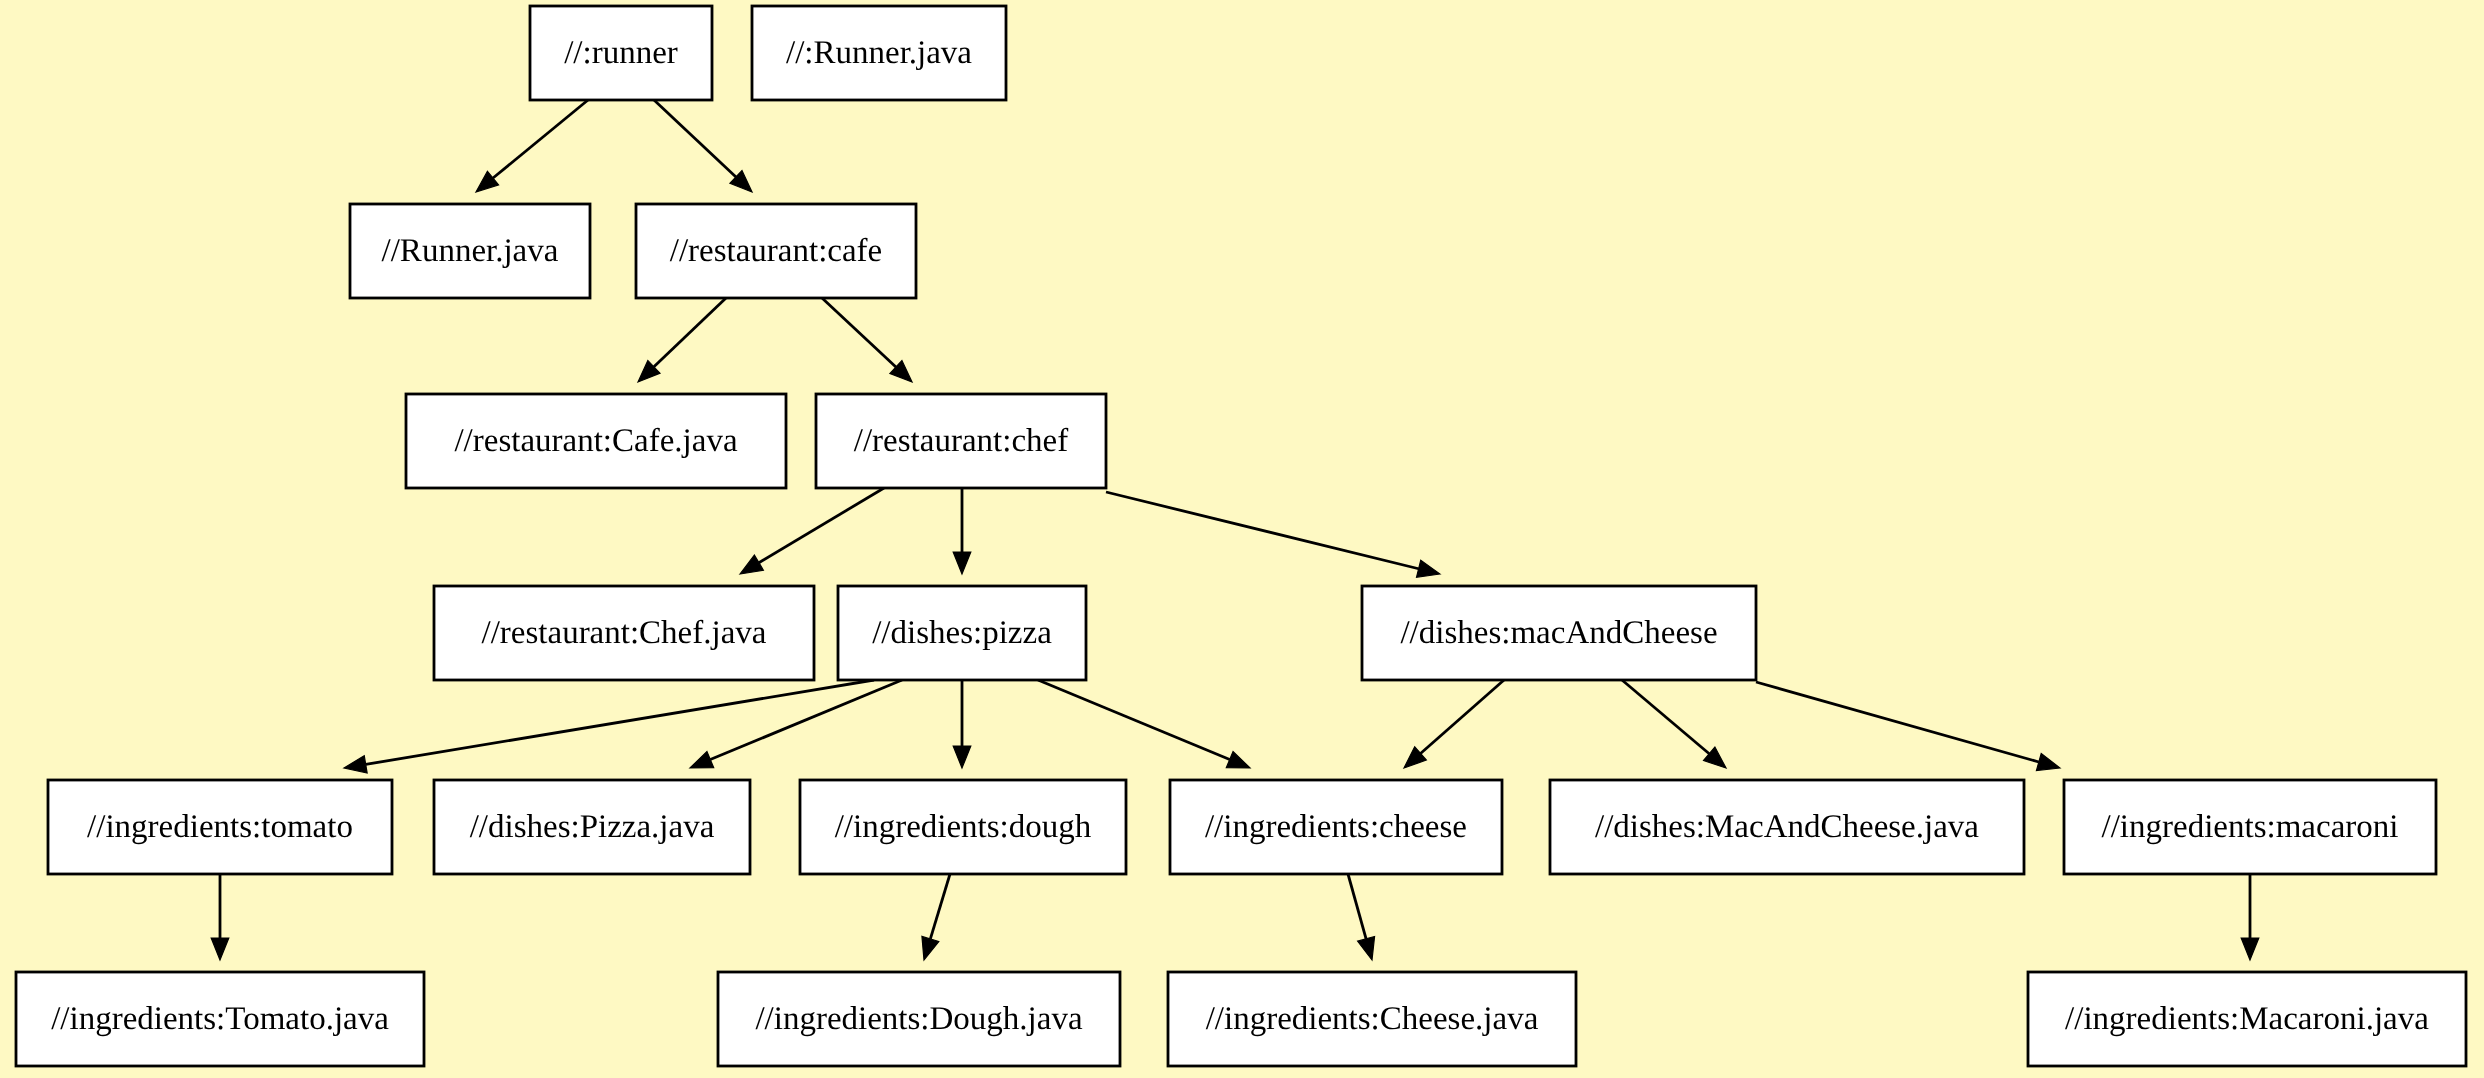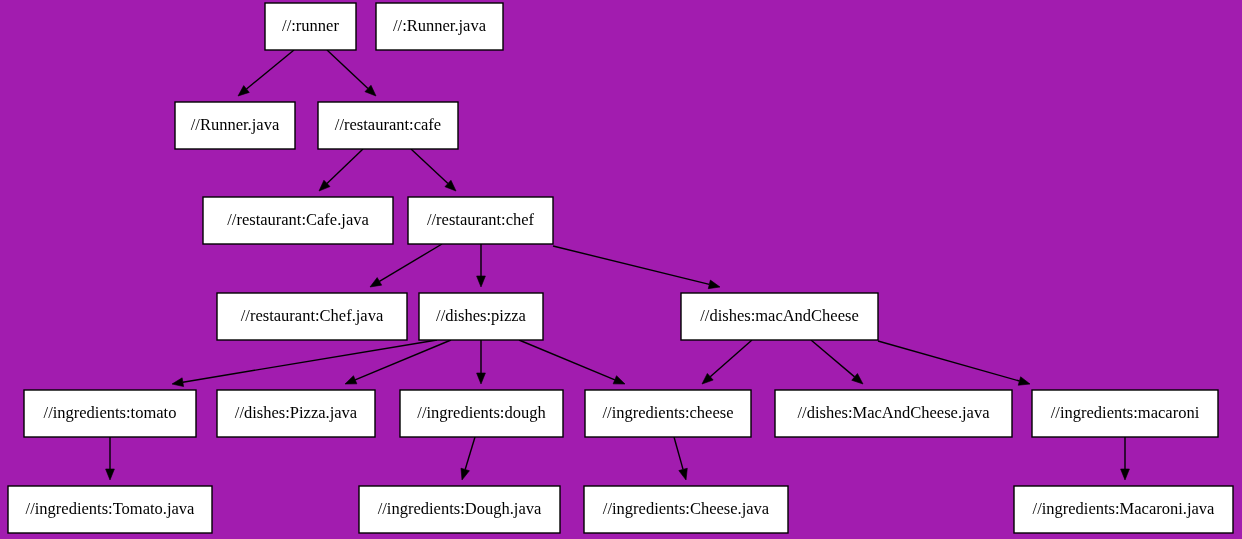--- a/index.html
+++ b/index.html
@@ -4,21 +4,21 @@
 <style>
   html, body {
     margin: 0;
     padding: 0;
     background: #ffffff;
   }
   #graph-root {
     position: relative;
     width: 1242px;
     height: 539px;
-    background: #a21caf;
+    background: #fef9c3;
     font-family: "Liberation Serif", "DejaVu Serif", serif;
     overflow: hidden;
   }
   svg#graph-canvas {
     display: block;
     width: 1242px;
     height: 539px;
   }
   .node-box {
     fill: #ffffff;

